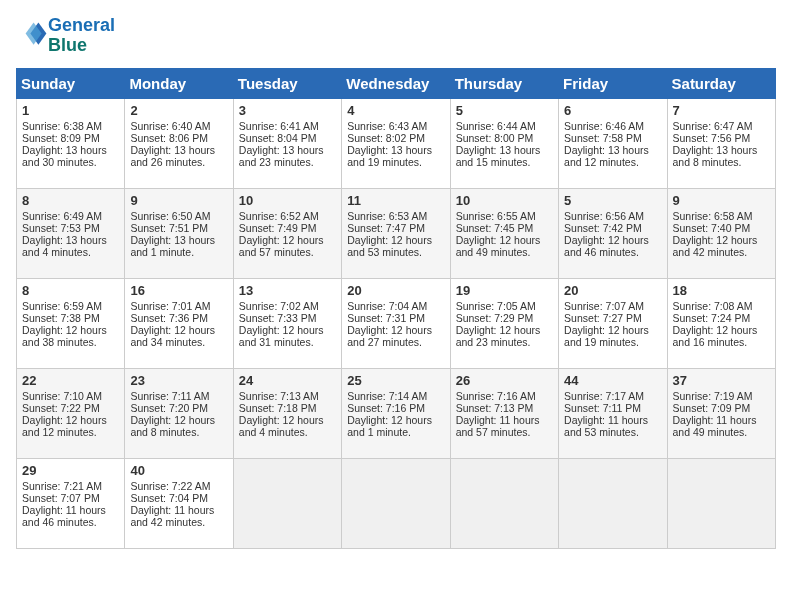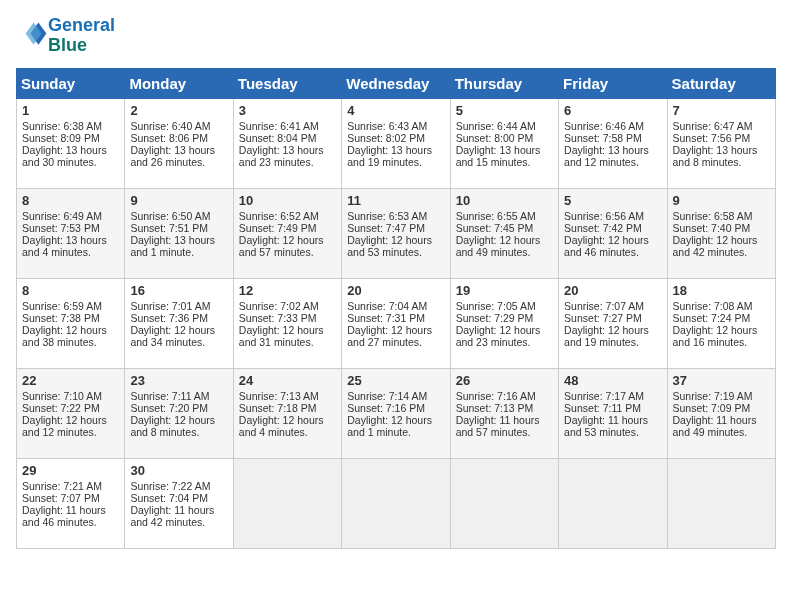--- a/index.html
+++ b/index.html
@@ -133,38 +133,38 @@
         <td><span class="day-num">9</span><span>Sunrise: 6:50 AM<br>Sunset: 7:51 PM<br>Daylight: 13 hours and 1 minute.</span></td>
         <td><span class="day-num">10</span><span>Sunrise: 6:52 AM<br>Sunset: 7:49 PM<br>Daylight: 12 hours and 57 minutes.</span></td>
         <td><span class="day-num">11</span><span>Sunrise: 6:53 AM<br>Sunset: 7:47 PM<br>Daylight: 12 hours and 53 minutes.</span></td>
         <td><span class="day-num">10</span><span>Sunrise: 6:55 AM<br>Sunset: 7:45 PM<br>Daylight: 12 hours and 49 minutes.</span></td>
         <td><span class="day-num">5</span><span>Sunrise: 6:56 AM<br>Sunset: 7:42 PM<br>Daylight: 12 hours and 46 minutes.</span></td>
         <td><span class="day-num">9</span><span>Sunrise: 6:58 AM<br>Sunset: 7:40 PM<br>Daylight: 12 hours and 42 minutes.</span></td>
       </tr>
       <tr>
         <td><span class="day-num">8</span><span>Sunrise: 6:59 AM<br>Sunset: 7:38 PM<br>Daylight: 12 hours and 38 minutes.</span></td>
         <td><span class="day-num">16</span><span>Sunrise: 7:01 AM<br>Sunset: 7:36 PM<br>Daylight: 12 hours and 34 minutes.</span></td>
-        <td><span class="day-num">12</span><span>Sunrise: 7:02 AM<br>Sunset: 7:33 PM<br>Daylight: 12 hours and 31 minutes.</span></td>
+        <td><span class="day-num">13</span><span>Sunrise: 7:02 AM<br>Sunset: 7:33 PM<br>Daylight: 12 hours and 31 minutes.</span></td>
         <td><span class="day-num">20</span><span>Sunrise: 7:04 AM<br>Sunset: 7:31 PM<br>Daylight: 12 hours and 27 minutes.</span></td>
         <td><span class="day-num">19</span><span>Sunrise: 7:05 AM<br>Sunset: 7:29 PM<br>Daylight: 12 hours and 23 minutes.</span></td>
         <td><span class="day-num">20</span><span>Sunrise: 7:07 AM<br>Sunset: 7:27 PM<br>Daylight: 12 hours and 19 minutes.</span></td>
         <td><span class="day-num">18</span><span>Sunrise: 7:08 AM<br>Sunset: 7:24 PM<br>Daylight: 12 hours and 16 minutes.</span></td>
       </tr>
       <tr>
         <td><span class="day-num">22</span><span>Sunrise: 7:10 AM<br>Sunset: 7:22 PM<br>Daylight: 12 hours and 12 minutes.</span></td>
         <td><span class="day-num">23</span><span>Sunrise: 7:11 AM<br>Sunset: 7:20 PM<br>Daylight: 12 hours and 8 minutes.</span></td>
         <td><span class="day-num">24</span><span>Sunrise: 7:13 AM<br>Sunset: 7:18 PM<br>Daylight: 12 hours and 4 minutes.</span></td>
         <td><span class="day-num">25</span><span>Sunrise: 7:14 AM<br>Sunset: 7:16 PM<br>Daylight: 12 hours and 1 minute.</span></td>
         <td><span class="day-num">26</span><span>Sunrise: 7:16 AM<br>Sunset: 7:13 PM<br>Daylight: 11 hours and 57 minutes.</span></td>
-        <td><span class="day-num">48</span><span>Sunrise: 7:17 AM<br>Sunset: 7:11 PM<br>Daylight: 11 hours and 53 minutes.</span></td>
+        <td><span class="day-num">44</span><span>Sunrise: 7:17 AM<br>Sunset: 7:11 PM<br>Daylight: 11 hours and 53 minutes.</span></td>
         <td><span class="day-num">37</span><span>Sunrise: 7:19 AM<br>Sunset: 7:09 PM<br>Daylight: 11 hours and 49 minutes.</span></td>
       </tr>
       <tr>
         <td><span class="day-num">29</span><span>Sunrise: 7:21 AM<br>Sunset: 7:07 PM<br>Daylight: 11 hours and 46 minutes.</span></td>
-        <td><span class="day-num">30</span><span>Sunrise: 7:22 AM<br>Sunset: 7:04 PM<br>Daylight: 11 hours and 42 minutes.</span></td>
+        <td><span class="day-num">40</span><span>Sunrise: 7:22 AM<br>Sunset: 7:04 PM<br>Daylight: 11 hours and 42 minutes.</span></td>
         <td class="empty"></td>
         <td class="empty"></td>
         <td class="empty"></td>
         <td class="empty"></td>
         <td class="empty"></td>
       </tr>
     </tbody>
 </table>
 
 </body></html>

